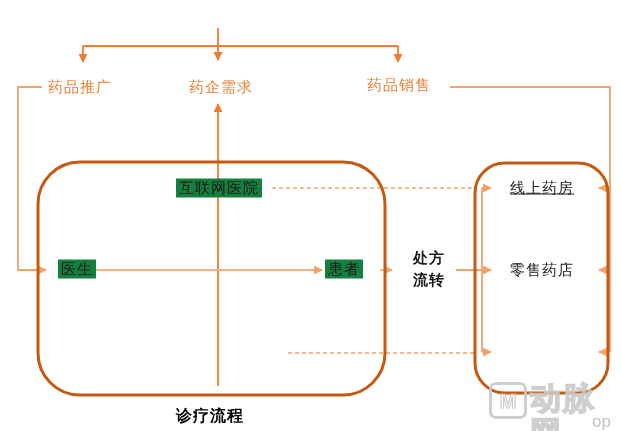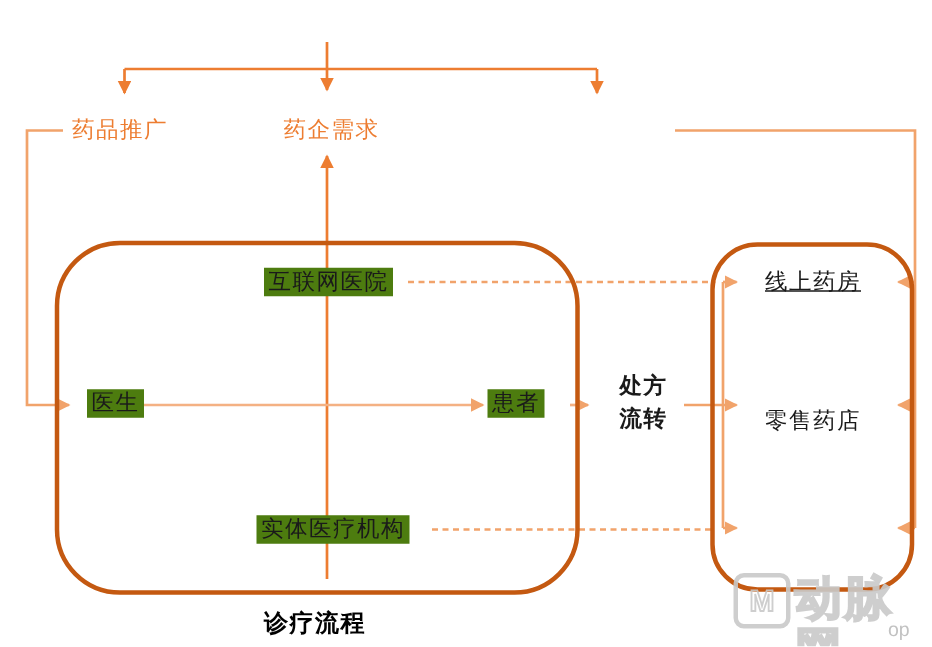--- a/index.html
+++ b/index.html
@@ -10,30 +10,30 @@
     --wm:#c9c9c9;
   }
   html,body{margin:0;padding:0;background:#fff;}
   body{font-family:"Liberation Sans","DejaVu Sans",sans-serif;}
   .canvas{position:relative;width:621px;height:431px;background:#fff;overflow:hidden;}
   .canvas svg{position:absolute;left:0;top:0;z-index:1;}
   .lbl{position:absolute;z-index:3;white-space:nowrap;transform:translate(-50%,-50%);
        font-size:15px;color:#1a1a1a;letter-spacing:1px;}
   .lbl.bold{font-weight:bold;font-size:16px;color:#000;}
   .lbl.orange{color:var(--accent);text-align:center;}
-  .lbl.whitebg{background:#4d7c0f;padding:0 3px;}
+  .lbl.whitebg{background:#15803d;padding:0 3px;}
   .lbl.wrap{white-space:normal;width:34px;text-align:center;line-height:1.45;font-weight:bold;}
   .watermark{position:absolute;z-index:2;left:489px;top:382px;width:132px;height:46px;
              display:flex;align-items:flex-start;opacity:.9;}
   .wm-logo{width:32px;height:31px;border:3px solid var(--wm);border-radius:7px;
            display:flex;align-items:center;justify-content:center;flex:0 0 auto;}
   .wm-glyph{font-size:20px;font-weight:bold;color:transparent;-webkit-text-stroke:1.2px var(--wm);line-height:1;}
   .wm-name{font-size:31px;font-weight:bold;letter-spacing:2px;margin-left:3px;line-height:1.1;
            color:transparent;-webkit-text-stroke:1.5px var(--wm);}
-  .wm-partial{position:absolute;z-index:2;left:592px;top:412px;font-size:13px;color:#c2c2c2;}
+  .wm-partial{position:absolute;z-index:2;left:592px;top:412px;font-size:17px;color:#c2c2c2;}
 </style>
 </head>
 <body>
 
 <div class="canvas">
 
   <svg width="621" height="431" viewBox="0 0 621 431">
     <defs>
       <marker id="am" markerUnits="userSpaceOnUse" markerWidth="10" markerHeight="10" refX="8" refY="4.5" orient="auto">
         <path d="M0,0 L9,4.5 L0,9 Z" fill="#ED7D31"></path>
@@ -76,26 +76,26 @@
     <div class="wm-logo">
       <span class="wm-glyph">M</span>
     </div>
     <span class="wm-name">动脉网</span>
   </div>
   <span class="wm-partial">op</span>
 
 
   <div class="lbl orange" style="left:80px;top:87px;">药品推广</div>
   <div class="lbl orange" style="left:221px;top:87px;">药企需求</div>
+  <div class="lbl orange" style="left:399px;top:85px;">药品销售</div>
 
   <div class="lbl whitebg" style="left:219px;top:188px;">互联网医院</div>
   <div class="lbl whitebg" style="left:77px;top:269px;">医生</div>
   <div class="lbl whitebg" style="left:344px;top:269px;">患者</div>
-  <div class="lbl whitebg" style="left:222px;top:353px;">实体医疗机构</div>
 
   <div class="lbl wrap" style="left:429px;top:269px;">处方流转</div>
 
   <div class="lbl" style="left:542px;top:188px;text-decoration:underline;">线上药房</div>
-  <div class="lbl" style="left:542px;top:270px;margin-top:11px;">零售药店</div>
+  <div class="lbl" style="left:542px;top:270px;">零售药店</div>
 
   <div class="lbl bold" style="left:210px;top:416px;font-family:Liberation Mono, monospace;">诊疗流程</div>
 
 </div>
 
 </body></html>

